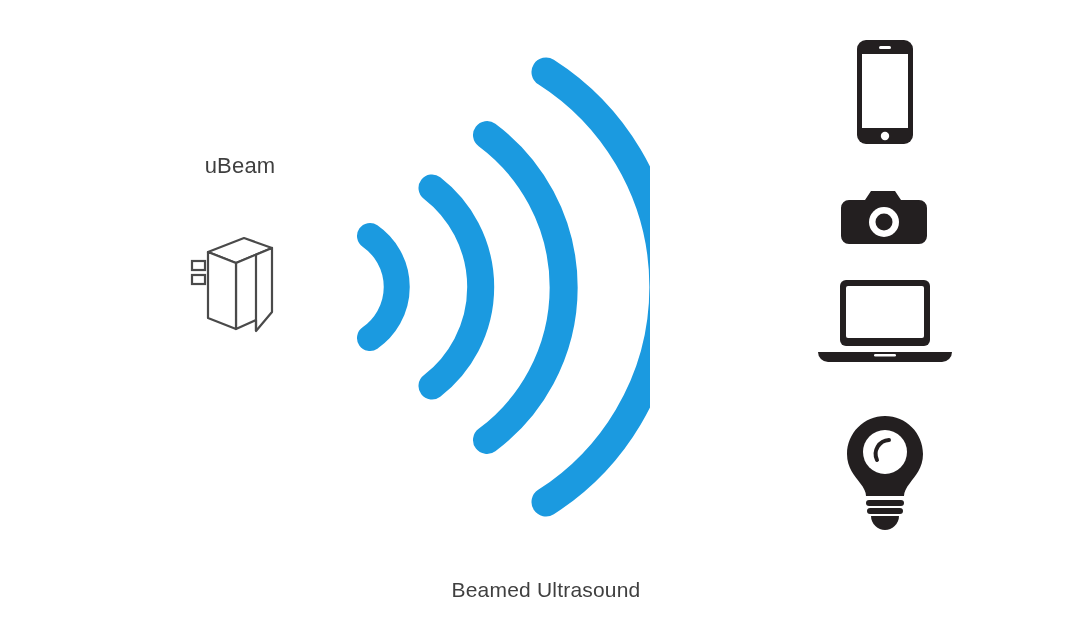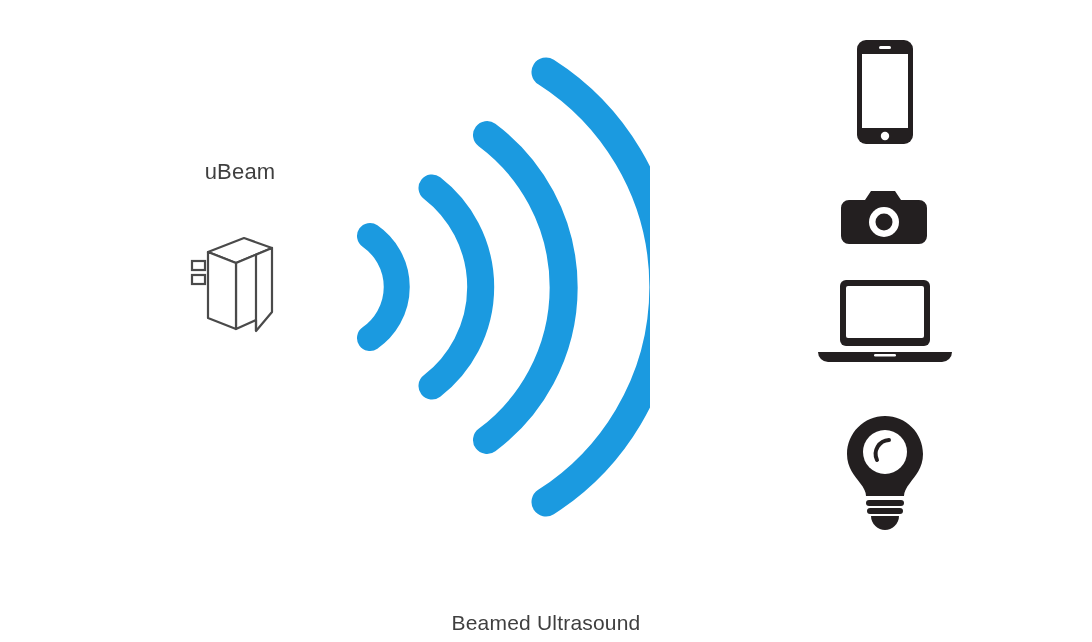--- a/index.html
+++ b/index.html
@@ -16,21 +16,21 @@
     width: 1092px;
     height: 642px;
     background: #ffffff;
     overflow: hidden;
   }
 
   
   #transmitter-label {
     position: absolute;
     left: 140px;
-    top: 156px;
+    top: 150px;
     width: 200px;
     text-align: center;
     font-size: 22px;
     line-height: 32px;
     color: #3f3f3f;
     letter-spacing: 0.2px;
   }
   #transmitter-label .line { display: block; }
 
   
@@ -67,21 +67,21 @@
   }
   #device-phone  { top: 6px; }
   #device-camera { top: 146px; }
   #device-laptop { top: 240px; }
   #device-bulb   { top: 380px; }
 
   
   #caption {
     position: absolute;
     left: 0;
-    top: 611px;
+    top: 578px;
     width: 1092px;
     text-align: center;
     font-size: 21px;
     color: #3f3f3f;
     letter-spacing: 0.2px;
   }
 </style>
 </head>
 <body>
 

